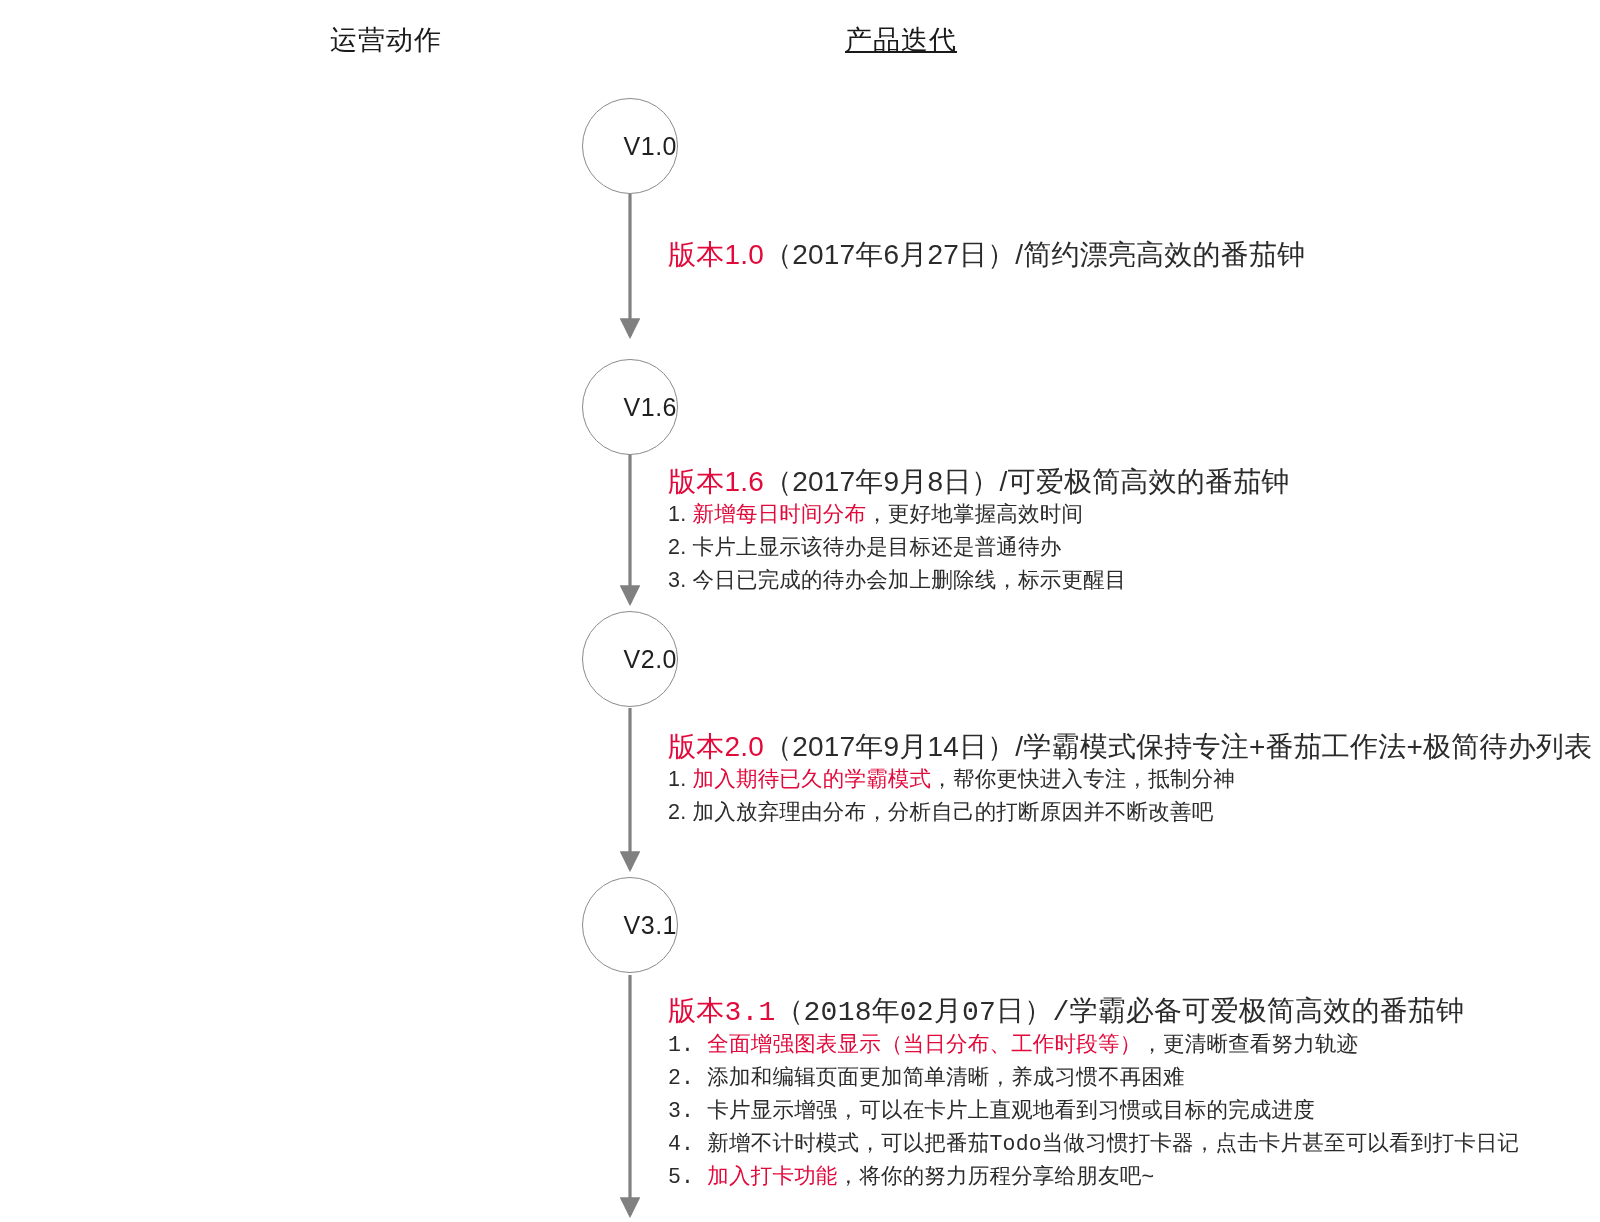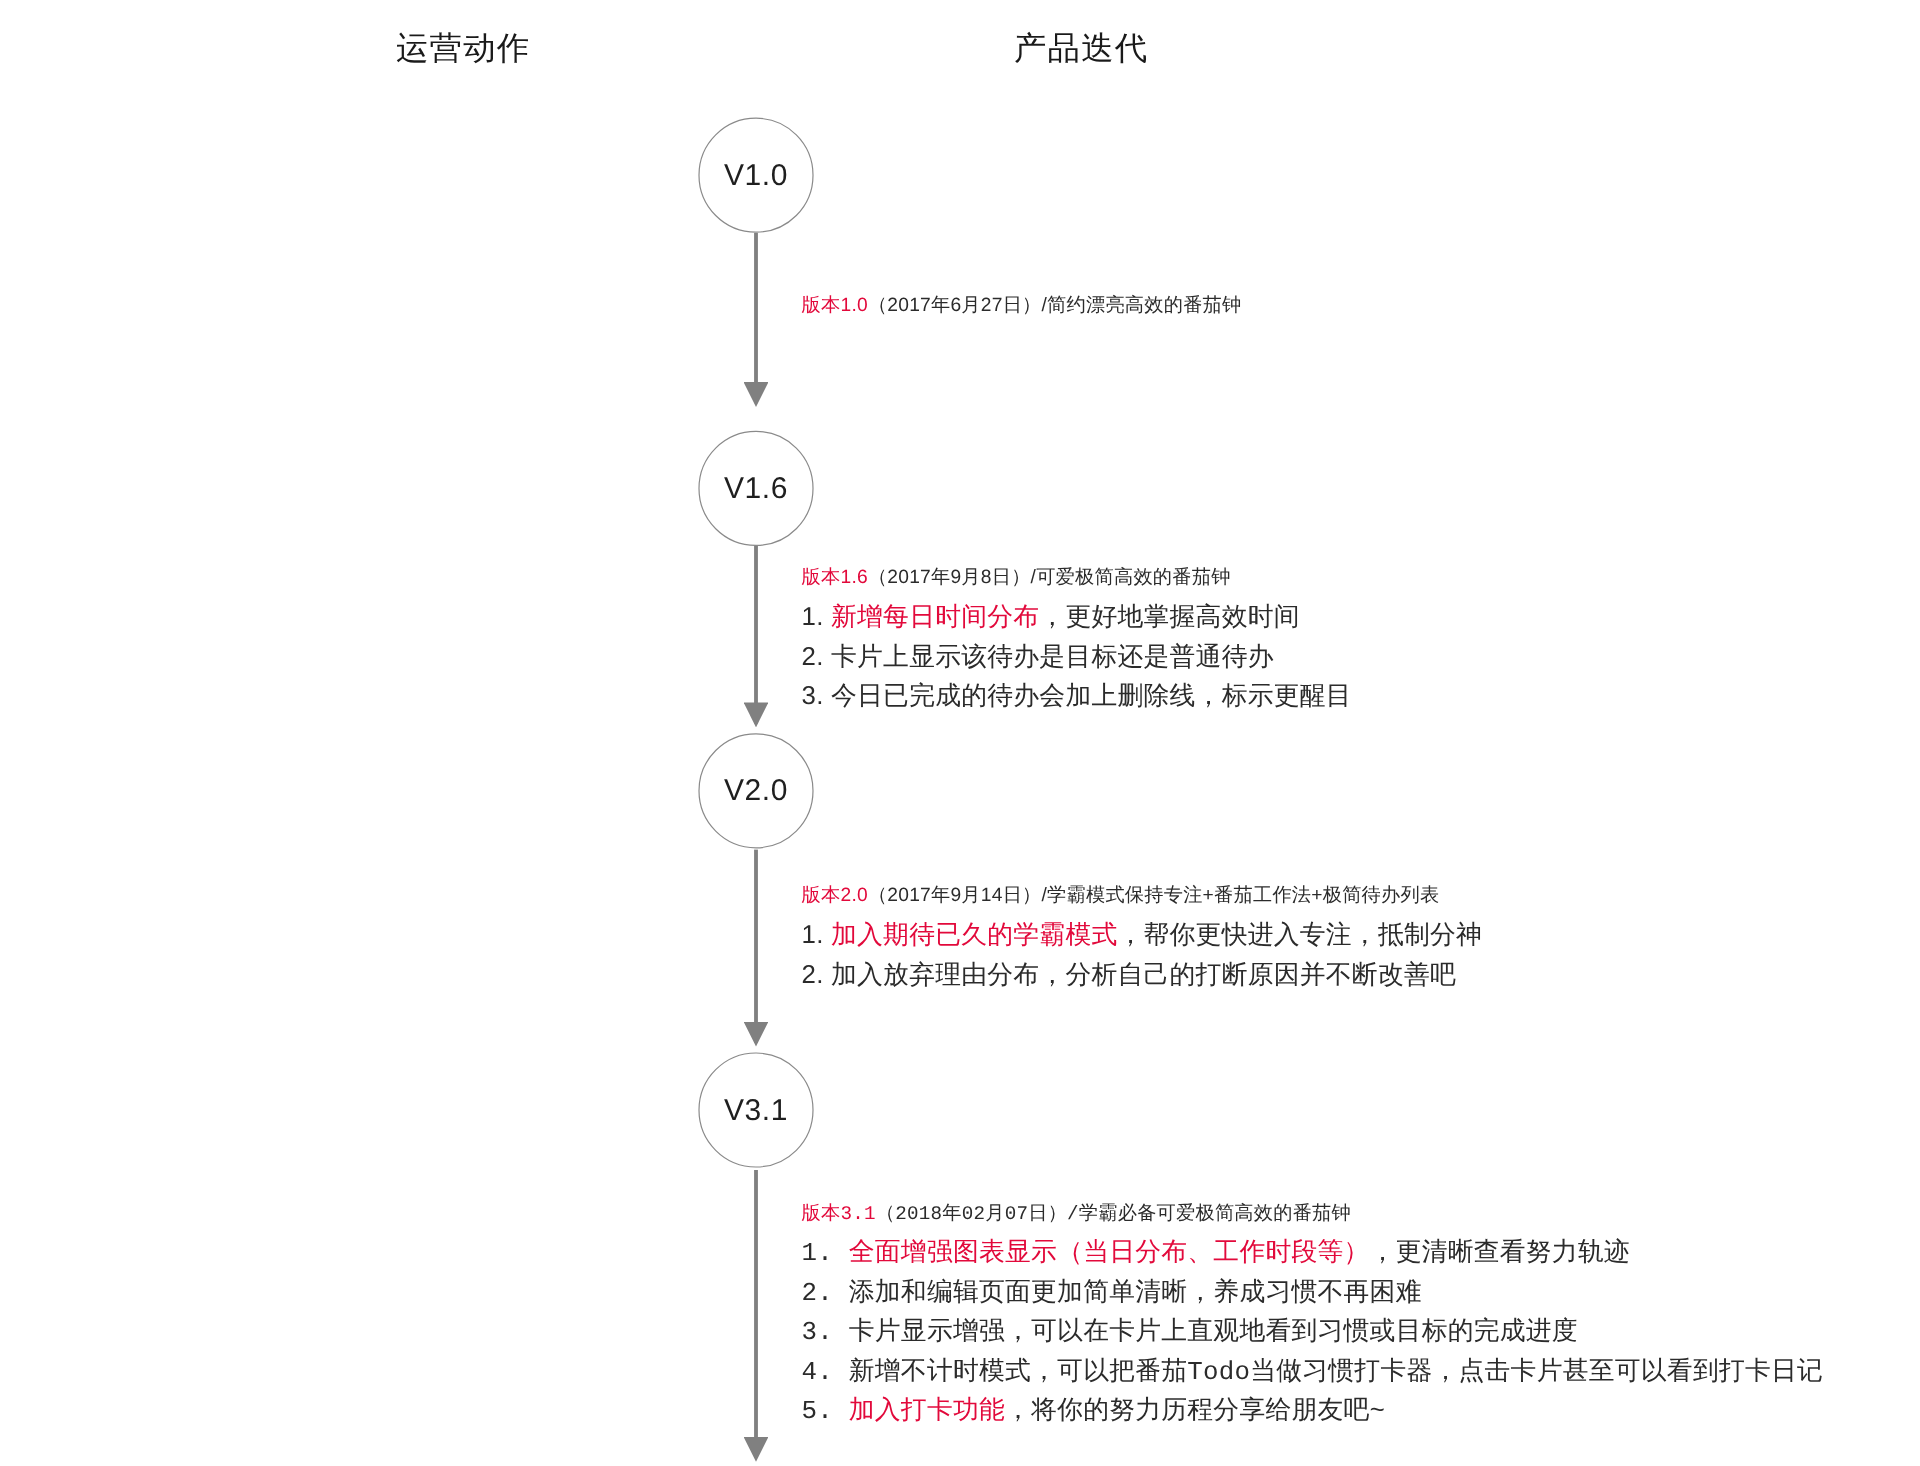--- a/index.html
+++ b/index.html
@@ -24,21 +24,21 @@
   
   .col-header {
     position: absolute;
     font-size: 27px;
     font-weight: 500;
     color: #1a1a1a;
     letter-spacing: 1px;
     white-space: nowrap;
   }
   #header-operations { left: 330px; top: 22px; }
-  #header-product    { left: 845px; top: 22px; }
+  #header-product    { left: 845px; top: 22px; text-decoration: underline; }
 
   
   #spine {
     position: absolute;
     left: 0;
     top: 0;
     width: 1600px;
     height: 1222px;
     pointer-events: none;
   }
@@ -47,21 +47,21 @@
   .node {
     position: absolute;
     width: 96px;
     height: 96px;
     border-radius: 50%;
     border: 1.6px solid #8a8a8a;
     background: #ffffff;
     box-sizing: border-box;
     display: flex;
     align-items: center;
-    justify-content: center;
+    justify-content: flex-end;
   }
   .node-label {
     font-size: 25px;
     font-weight: 400;
     color: #1f1f1f;
     letter-spacing: 0.5px;
     line-height: 1;
   }
 
   
@@ -70,21 +70,21 @@
     left: 668px;
     width: 900px;
   }
   .note-line {
     font-size: 21.5px;
     line-height: 33px;
     color: #2b2b2b;
     white-space: nowrap;
     letter-spacing: 0.2px;
   }
-  .note-title { font-size: 16px; }
+  .note-title { font-size: 28px; }
   .hl { color: #e2093b; }
   .idx { color: #2b2b2b; }
 </style>
 </head>
 <body>
 
 <div id="canvas">
 
   <div id="header-operations" class="col-header">运营动作</div>
   <div id="header-product" class="col-header">产品迭代</div>

